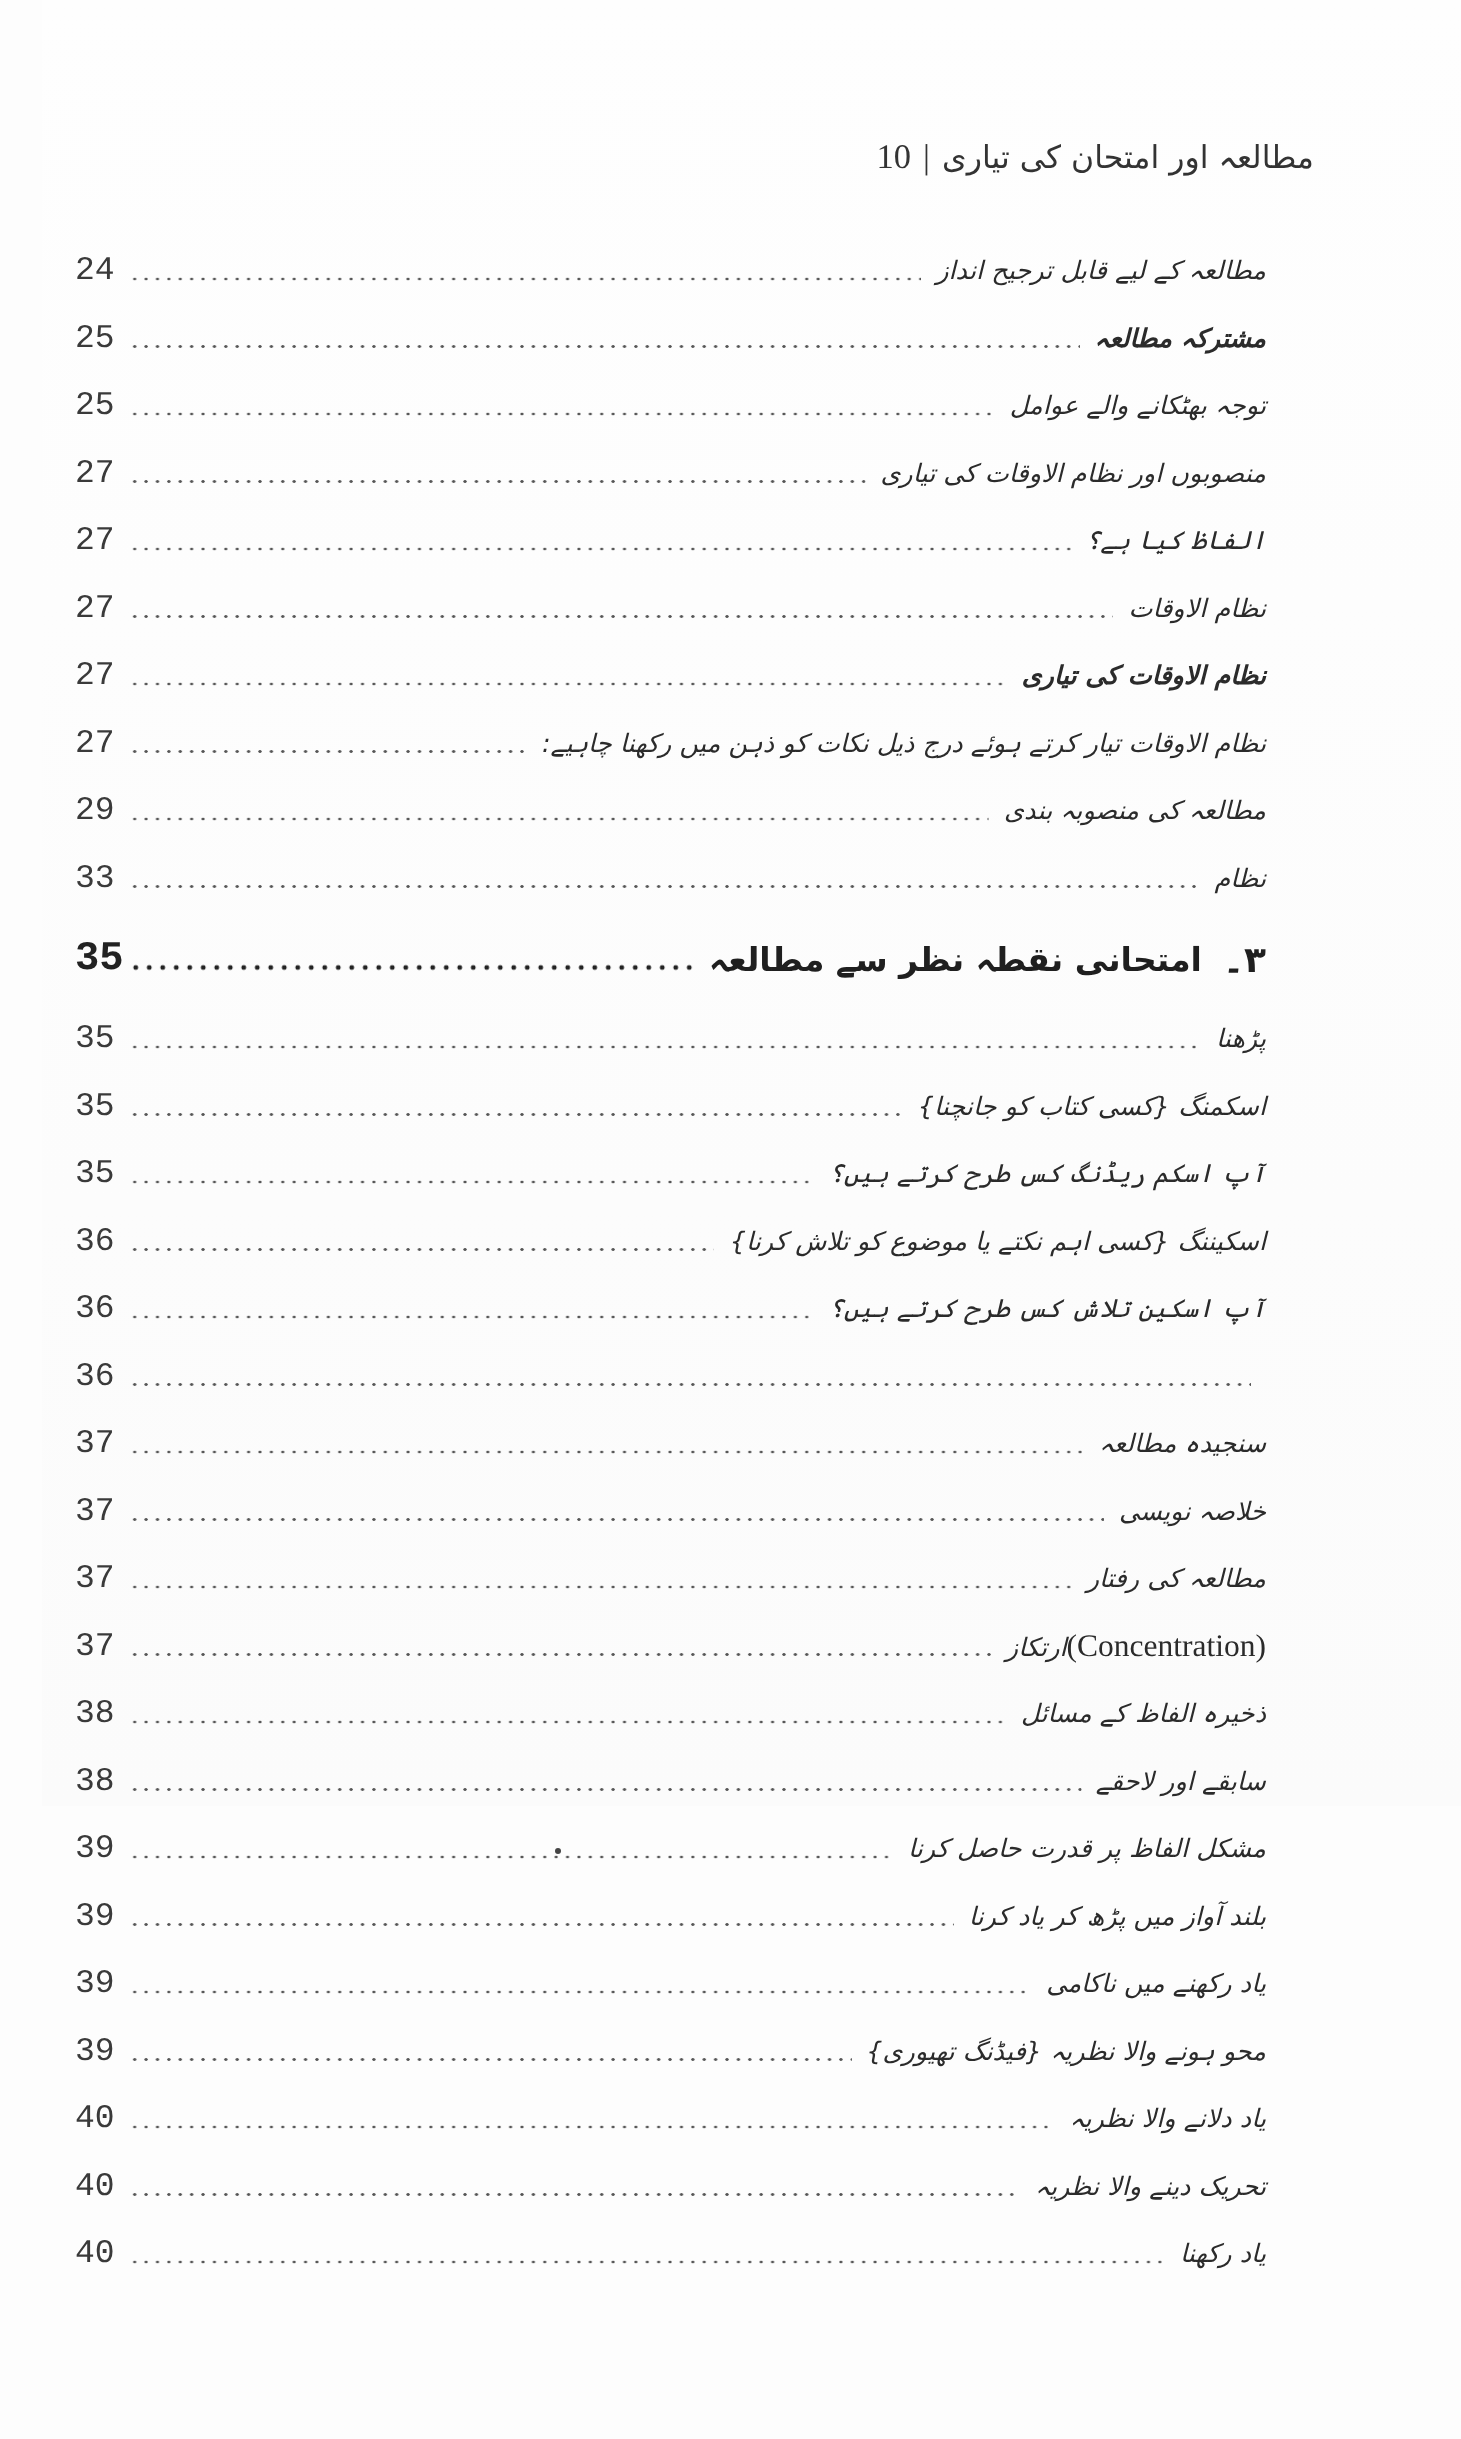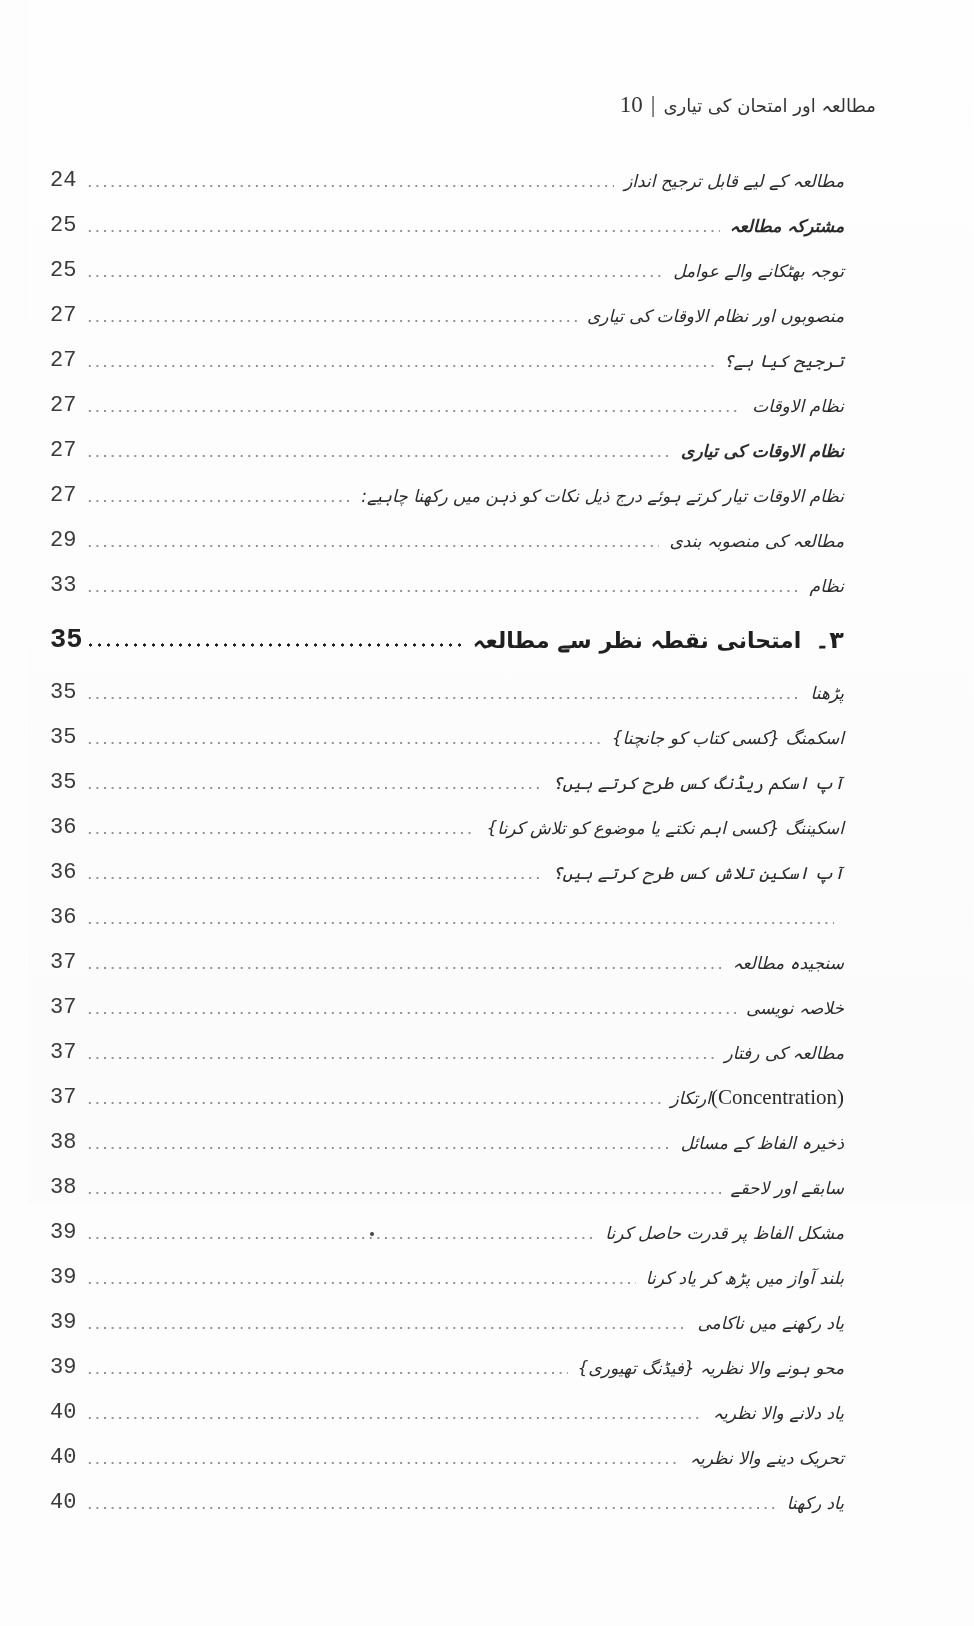--- a/index.html
+++ b/index.html
@@ -37,21 +37,21 @@
       font-size: 23px;
       color: #333;
     }
     .running-head .sep {
       font-family: "Liberation Serif", serif;
       font-size: 23px;
       color: #333;
     }
     .running-head .title {
       font-family: "DejaVu Sans", sans-serif;
-      font-size: 18px;
+      font-size: 21px;
       direction: rtl;
       color: #333;
     }
     .toc {
       position: absolute;
       left: 22px;
       width: 794px;
       top: 158px;
     }
     .row {
@@ -158,21 +158,21 @@
       <span class="label">توجہ بھٹکانے والے عوامل</span>
     </div>
     <div class="row">
       <span class="num">27</span>
       <span class="dots"></span>
       <span class="label">منصوبوں اور نظام الاوقات کی تیاری</span>
     </div>
     <div class="row">
       <span class="num">27</span>
       <span class="dots"></span>
-      <span class="label">ترجیح کیا ہے؟</span>
+      <span class="label">الفاظ کیا ہے؟</span>
     </div>
     <div class="row">
       <span class="num">27</span>
       <span class="dots"></span>
       <span class="label">نظام الاوقات</span>
     </div>
     <div class="row">
       <span class="num">27</span>
       <span class="dots"></span>
       <span class="label bold">نظام الاوقات کی تیاری</span>

